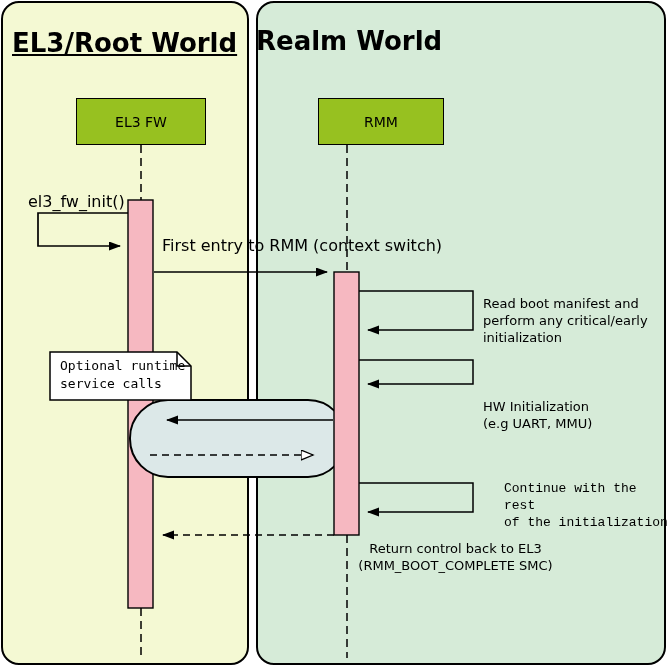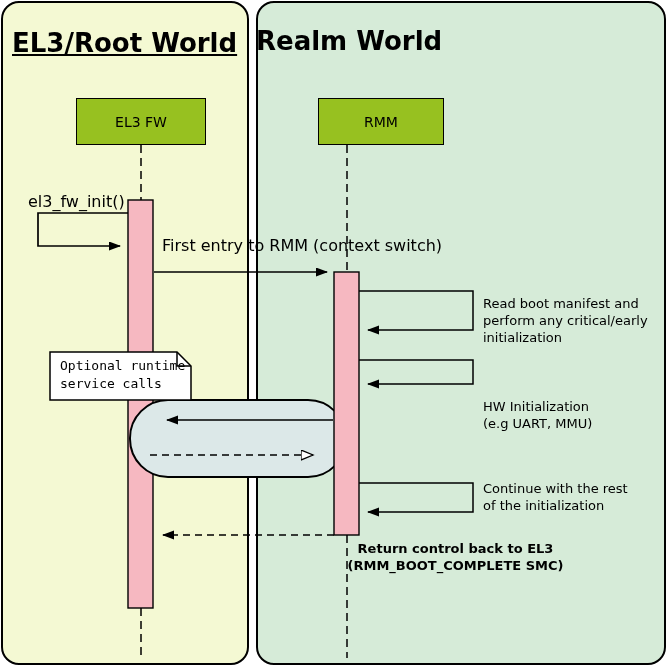--- a/index.html
+++ b/index.html
@@ -34,22 +34,22 @@
   .label {
     position: absolute;
     font-size: 13px;
     line-height: 1.3;
     white-space: pre-line;
   }
   #lbl-init  { left: 28px;  top: 192px; font-size: 16px; }
   #lbl-first { left: 162px; top: 236px; font-size: 16px; }
   #lbl-read  { left: 483px; top: 296px; }
   #lbl-hw    { left: 483px; top: 357px; margin-top: 42px; }
-  #lbl-cont  { left: 483px; top: 481px; }
-  #lbl-ret   { left: 338px; top: 541px; width: 235px; text-align: center; font-weight: bold; }
+  #lbl-cont  { left: 504px; top: 481px; font-family: Liberation Mono, monospace; }
+  #lbl-ret   { left: 338px; top: 541px; width: 235px; text-align: center; }
   #note-text {
     left: 60px; top: 357px;
     font-family: "DejaVu Sans Mono", "Liberation Mono", monospace;
     font-size: 13px;
     line-height: 1.35;
   }
 </style>
 </head>
 <body>
 

